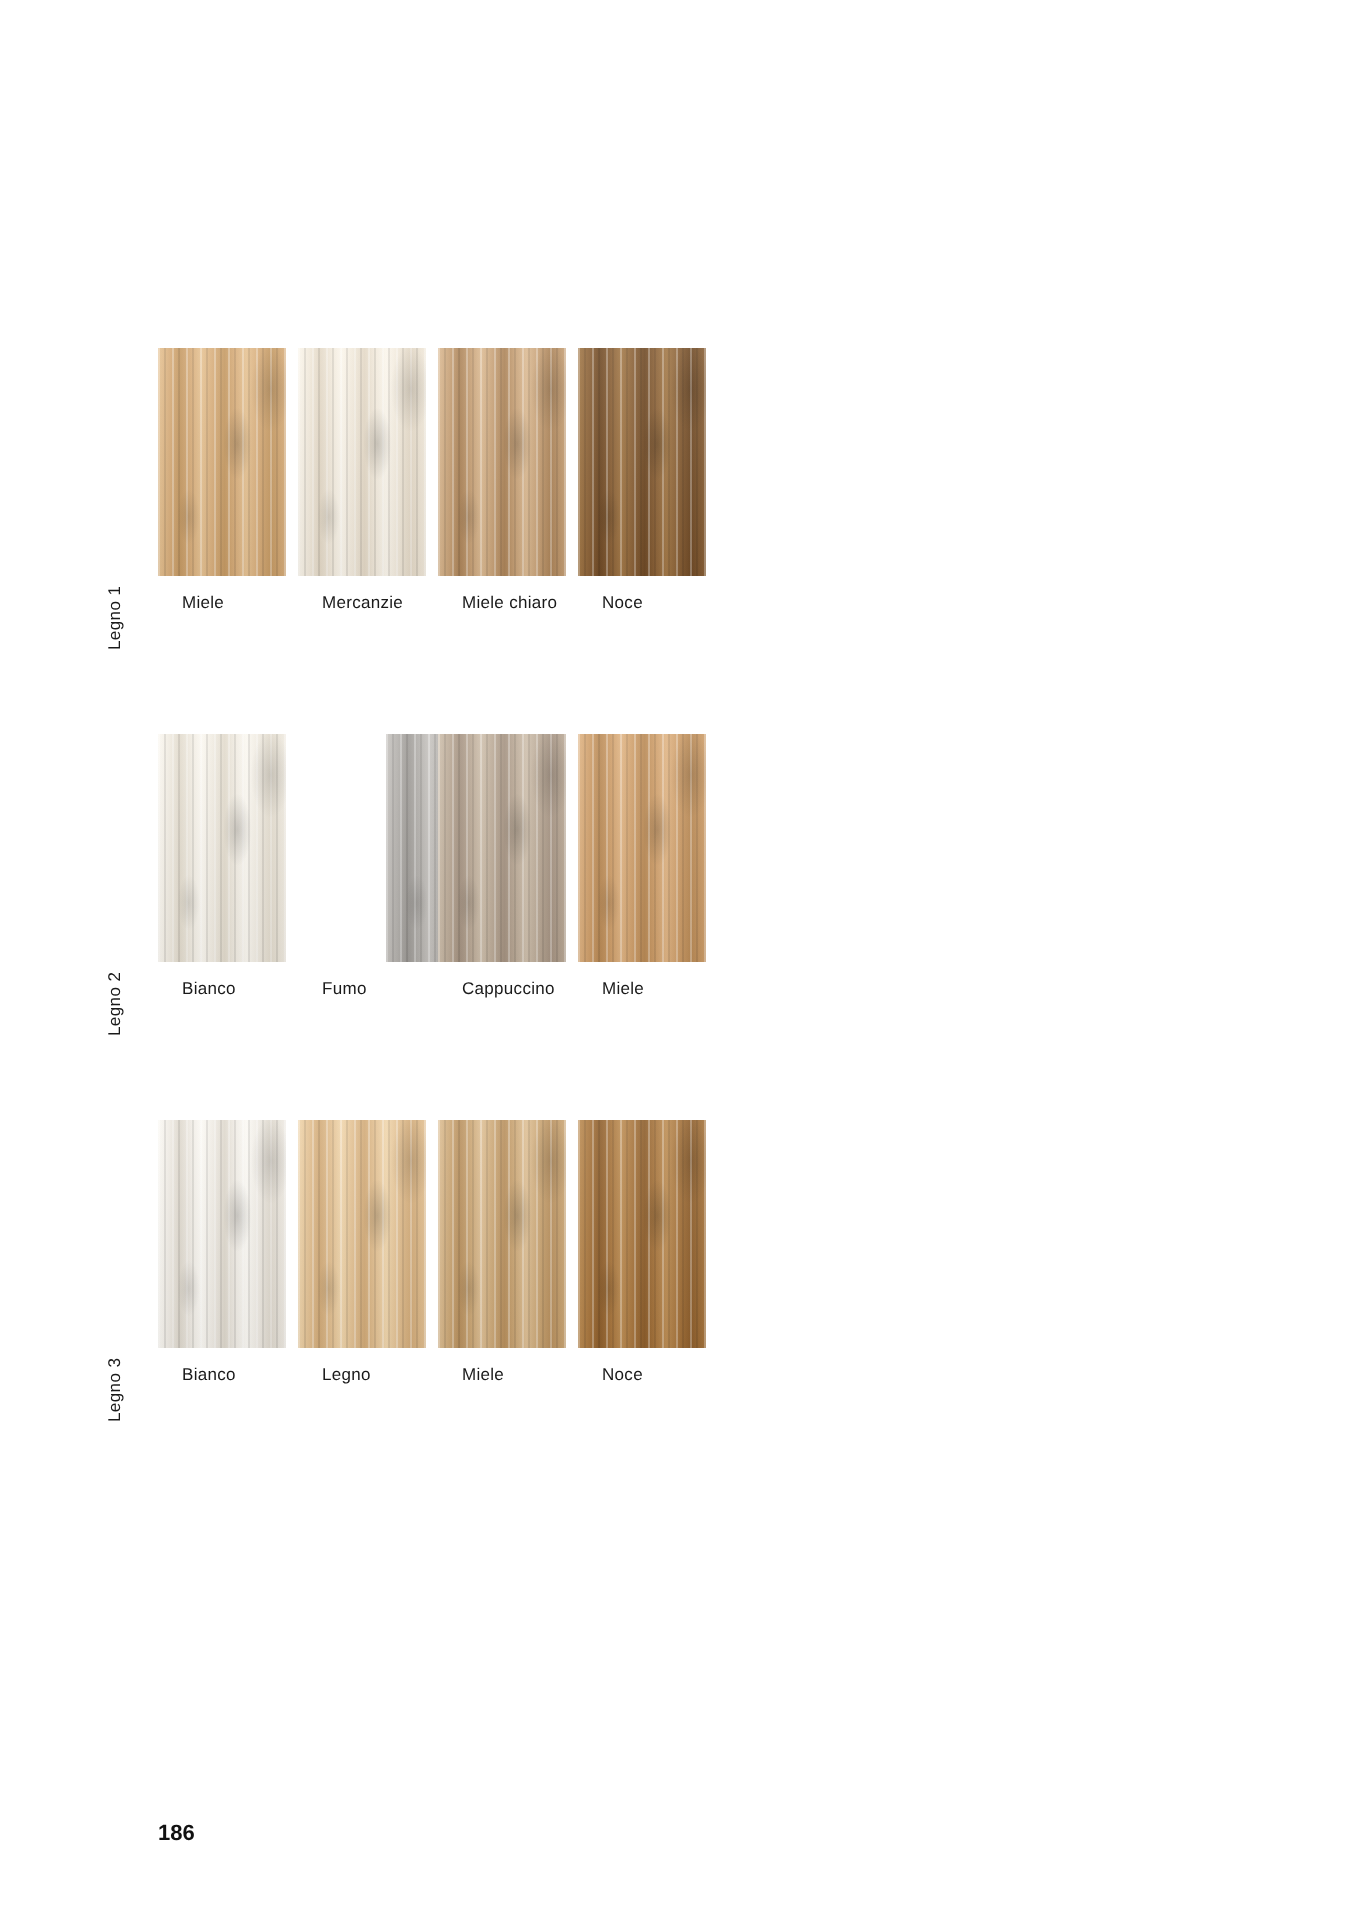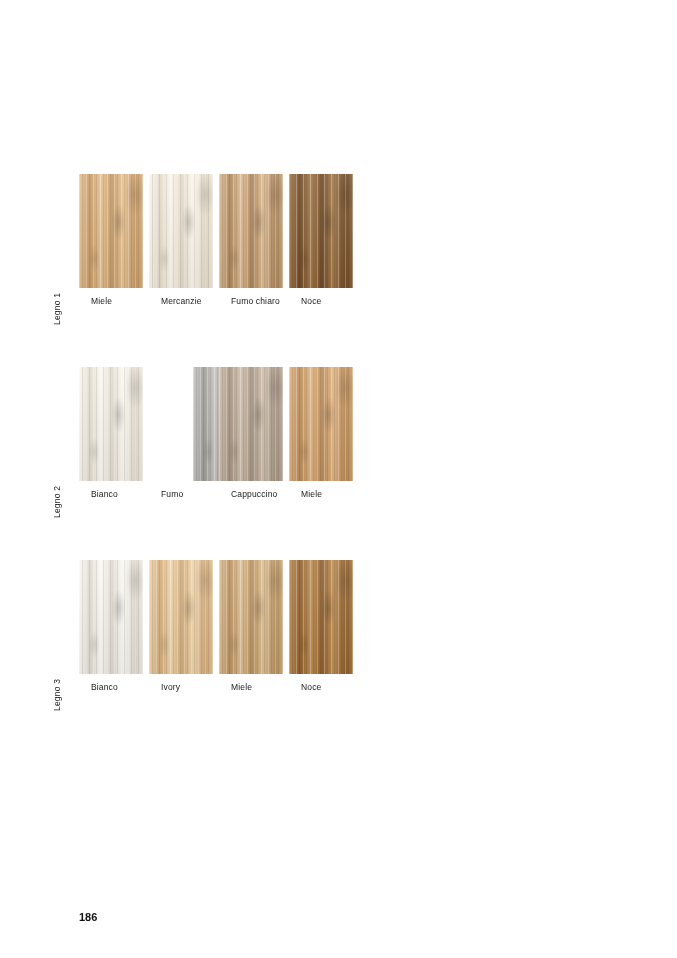--- a/index.html
+++ b/index.html
@@ -161,21 +161,21 @@
               <div class="grain" style="background: radial-gradient(10px 26px at 62% 42%, rgba(0, 0, 0, 0.16), rgba(0, 0, 0, 0) 70%), radial-gradient(8px 20px at 24% 74%, rgba(0, 0, 0, 0.1), rgba(0, 0, 0, 0) 70%), radial-gradient(14px 30px at 88% 18%, rgba(0, 0, 0, 0.12), rgba(0, 0, 0, 0) 72%), linear-gradient(rgba(255, 255, 255, 0.1), rgba(0, 0, 0, 0.05));"></div>
             </div>
             <div class="swatch-label">Mercanzie</div>
           </div>
           <div class="swatch-cell" style="left: 140px;">
             <div class="swatch" style="background: rgb(200, 162, 120);">
               <div class="grain" style="background: linear-gradient(90deg, rgb(220, 187, 148) 0%, rgb(200, 162, 120) 9%, rgb(172, 132, 89) 17%, rgb(200, 162, 120) 26%, rgb(220, 187, 148) 34%, rgb(200, 162, 120) 43%, rgb(172, 132, 89) 52%, rgb(200, 162, 120) 60%, rgb(220, 187, 148) 69%, rgb(200, 162, 120) 78%, rgb(172, 132, 89) 88%, rgb(200, 162, 120) 100%);"></div>
               <div class="grain" style="background: repeating-linear-gradient(90deg, rgba(255, 255, 255, 0.3) 0px, rgba(255, 255, 255, 0.3) 1px, rgba(0, 0, 0, 0) 1px, rgba(0, 0, 0, 0) 3px, rgba(0, 0, 0, 0.09) 3px, rgba(0, 0, 0, 0.09) 4px, rgba(0, 0, 0, 0) 4px, rgba(0, 0, 0, 0) 7px);"></div>
               <div class="grain" style="background: radial-gradient(10px 26px at 62% 42%, rgba(0, 0, 0, 0.16), rgba(0, 0, 0, 0) 70%), radial-gradient(8px 20px at 24% 74%, rgba(0, 0, 0, 0.1), rgba(0, 0, 0, 0) 70%), radial-gradient(14px 30px at 88% 18%, rgba(0, 0, 0, 0.12), rgba(0, 0, 0, 0) 72%), linear-gradient(rgba(255, 255, 255, 0.1), rgba(0, 0, 0, 0.05));"></div>
             </div>
-            <div class="swatch-label">Fumo chiaro</div>
+            <div class="swatch-label">Miele chiaro</div>
           </div>
           <div class="swatch-cell" style="left: 210px;">
             <div class="swatch" style="background: rgb(139, 98, 56);">
               <div class="grain" style="background: linear-gradient(90deg, rgb(163, 121, 72) 0%, rgb(139, 98, 56) 9%, rgb(111, 74, 38) 17%, rgb(139, 98, 56) 26%, rgb(163, 121, 72) 34%, rgb(139, 98, 56) 43%, rgb(111, 74, 38) 52%, rgb(139, 98, 56) 60%, rgb(163, 121, 72) 69%, rgb(139, 98, 56) 78%, rgb(111, 74, 38) 88%, rgb(139, 98, 56) 100%);"></div>
               <div class="grain" style="background: repeating-linear-gradient(90deg, rgba(255, 255, 255, 0.3) 0px, rgba(255, 255, 255, 0.3) 1px, rgba(0, 0, 0, 0) 1px, rgba(0, 0, 0, 0) 3px, rgba(0, 0, 0, 0.09) 3px, rgba(0, 0, 0, 0.09) 4px, rgba(0, 0, 0, 0) 4px, rgba(0, 0, 0, 0) 7px);"></div>
               <div class="grain" style="background: radial-gradient(10px 26px at 62% 42%, rgba(0, 0, 0, 0.16), rgba(0, 0, 0, 0) 70%), radial-gradient(8px 20px at 24% 74%, rgba(0, 0, 0, 0.1), rgba(0, 0, 0, 0) 70%), radial-gradient(14px 30px at 88% 18%, rgba(0, 0, 0, 0.12), rgba(0, 0, 0, 0) 72%), linear-gradient(rgba(255, 255, 255, 0.1), rgba(0, 0, 0, 0.05));"></div>
             </div>
             <div class="swatch-label">Noce</div>
           </div>
         </div>
@@ -231,21 +231,21 @@
               <div class="grain" style="background: radial-gradient(10px 26px at 62% 42%, rgba(0, 0, 0, 0.16), rgba(0, 0, 0, 0) 70%), radial-gradient(8px 20px at 24% 74%, rgba(0, 0, 0, 0.1), rgba(0, 0, 0, 0) 70%), radial-gradient(14px 30px at 88% 18%, rgba(0, 0, 0, 0.12), rgba(0, 0, 0, 0) 72%), linear-gradient(rgba(255, 255, 255, 0.1), rgba(0, 0, 0, 0.05));"></div>
             </div>
             <div class="swatch-label">Bianco</div>
           </div>
           <div class="swatch-cell" style="left: 70px;">
             <div class="swatch" style="background: rgb(226, 192, 146);">
               <div class="grain" style="background: linear-gradient(90deg, rgb(240, 214, 173) 0%, rgb(226, 192, 146) 9%, rgb(210, 171, 121) 17%, rgb(226, 192, 146) 26%, rgb(240, 214, 173) 34%, rgb(226, 192, 146) 43%, rgb(210, 171, 121) 52%, rgb(226, 192, 146) 60%, rgb(240, 214, 173) 69%, rgb(226, 192, 146) 78%, rgb(210, 171, 121) 88%, rgb(226, 192, 146) 100%);"></div>
               <div class="grain" style="background: repeating-linear-gradient(90deg, rgba(255, 255, 255, 0.3) 0px, rgba(255, 255, 255, 0.3) 1px, rgba(0, 0, 0, 0) 1px, rgba(0, 0, 0, 0) 3px, rgba(0, 0, 0, 0.09) 3px, rgba(0, 0, 0, 0.09) 4px, rgba(0, 0, 0, 0) 4px, rgba(0, 0, 0, 0) 7px);"></div>
               <div class="grain" style="background: radial-gradient(10px 26px at 62% 42%, rgba(0, 0, 0, 0.16), rgba(0, 0, 0, 0) 70%), radial-gradient(8px 20px at 24% 74%, rgba(0, 0, 0, 0.1), rgba(0, 0, 0, 0) 70%), radial-gradient(14px 30px at 88% 18%, rgba(0, 0, 0, 0.12), rgba(0, 0, 0, 0) 72%), linear-gradient(rgba(255, 255, 255, 0.1), rgba(0, 0, 0, 0.05));"></div>
             </div>
-            <div class="swatch-label">Ivory</div>
+            <div class="swatch-label">Legno</div>
           </div>
           <div class="swatch-cell" style="left: 140px;">
             <div class="swatch" style="background: rgb(204, 168, 119);">
               <div class="grain" style="background: linear-gradient(90deg, rgb(222, 192, 150) 0%, rgb(204, 168, 119) 9%, rgb(184, 144, 94) 17%, rgb(204, 168, 119) 26%, rgb(222, 192, 150) 34%, rgb(204, 168, 119) 43%, rgb(184, 144, 94) 52%, rgb(204, 168, 119) 60%, rgb(222, 192, 150) 69%, rgb(204, 168, 119) 78%, rgb(184, 144, 94) 88%, rgb(204, 168, 119) 100%);"></div>
               <div class="grain" style="background: repeating-linear-gradient(90deg, rgba(255, 255, 255, 0.3) 0px, rgba(255, 255, 255, 0.3) 1px, rgba(0, 0, 0, 0) 1px, rgba(0, 0, 0, 0) 3px, rgba(0, 0, 0, 0.09) 3px, rgba(0, 0, 0, 0.09) 4px, rgba(0, 0, 0, 0) 4px, rgba(0, 0, 0, 0) 7px);"></div>
               <div class="grain" style="background: radial-gradient(10px 26px at 62% 42%, rgba(0, 0, 0, 0.16), rgba(0, 0, 0, 0) 70%), radial-gradient(8px 20px at 24% 74%, rgba(0, 0, 0, 0.1), rgba(0, 0, 0, 0) 70%), radial-gradient(14px 30px at 88% 18%, rgba(0, 0, 0, 0.12), rgba(0, 0, 0, 0) 72%), linear-gradient(rgba(255, 255, 255, 0.1), rgba(0, 0, 0, 0.05));"></div>
             </div>
             <div class="swatch-label">Miele</div>
           </div>
           <div class="swatch-cell" style="left: 210px;">

